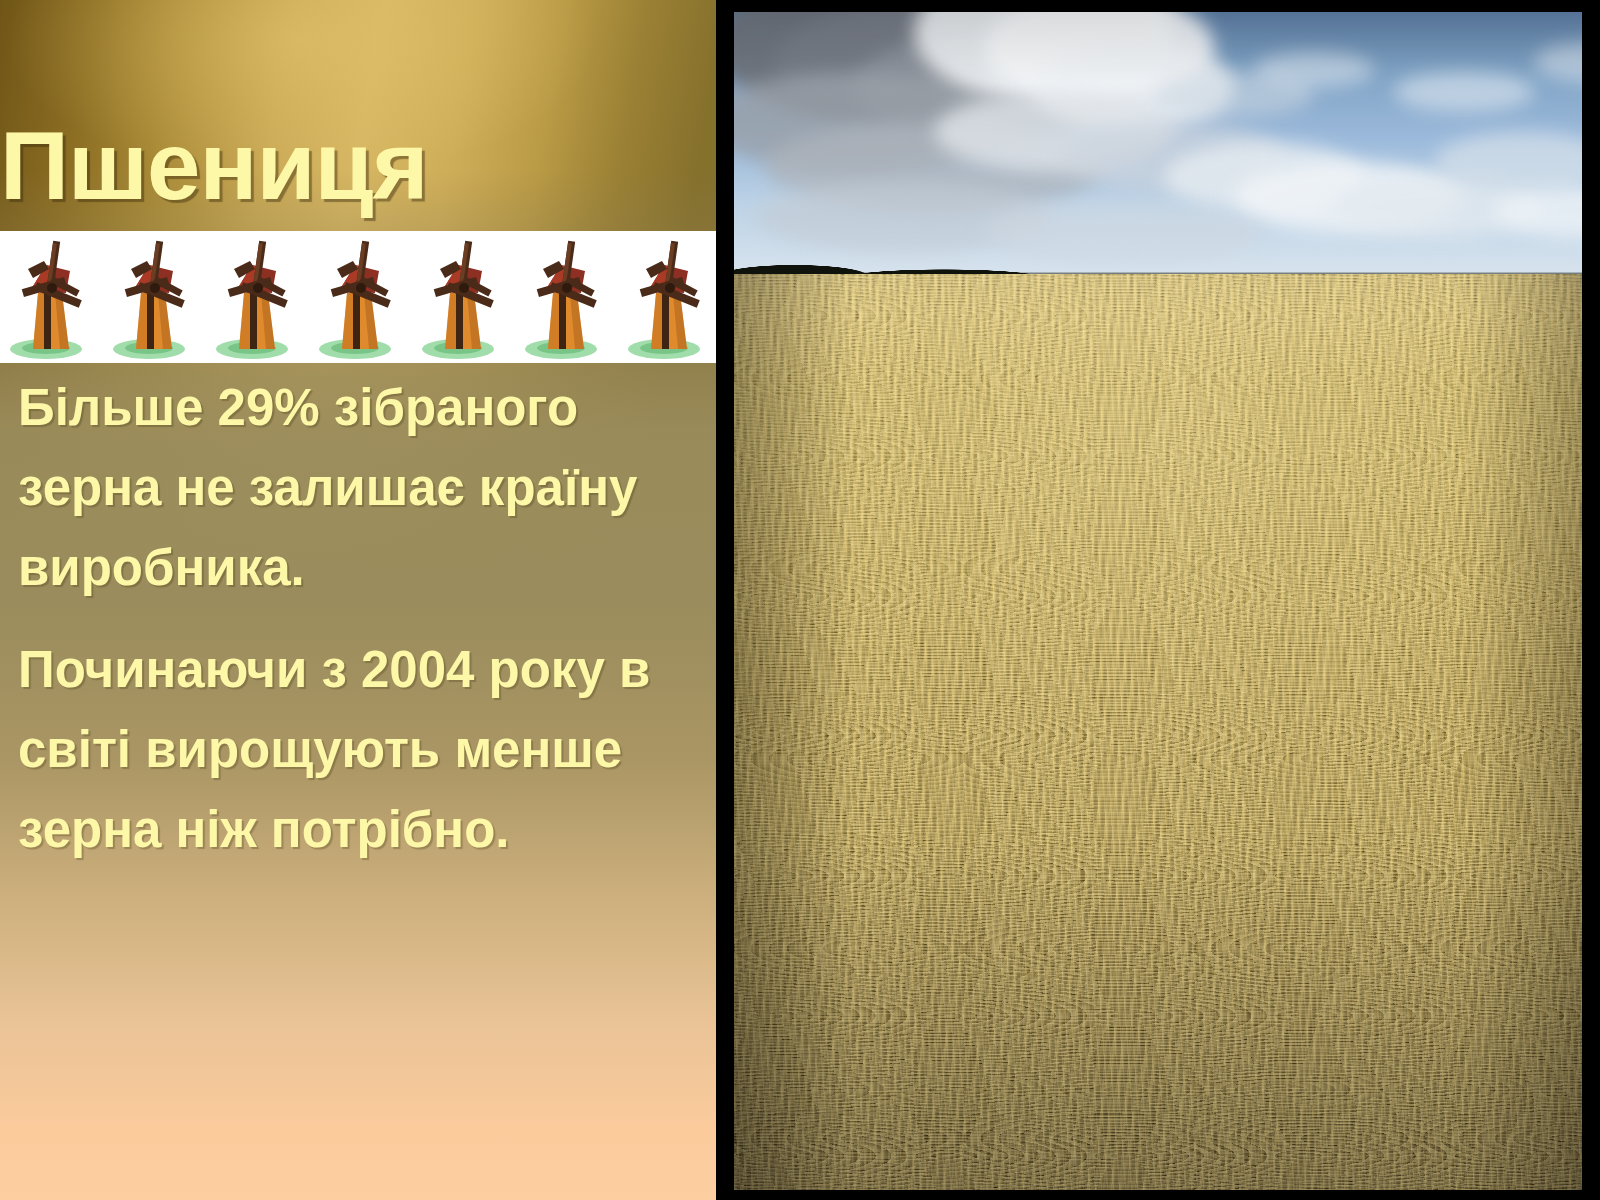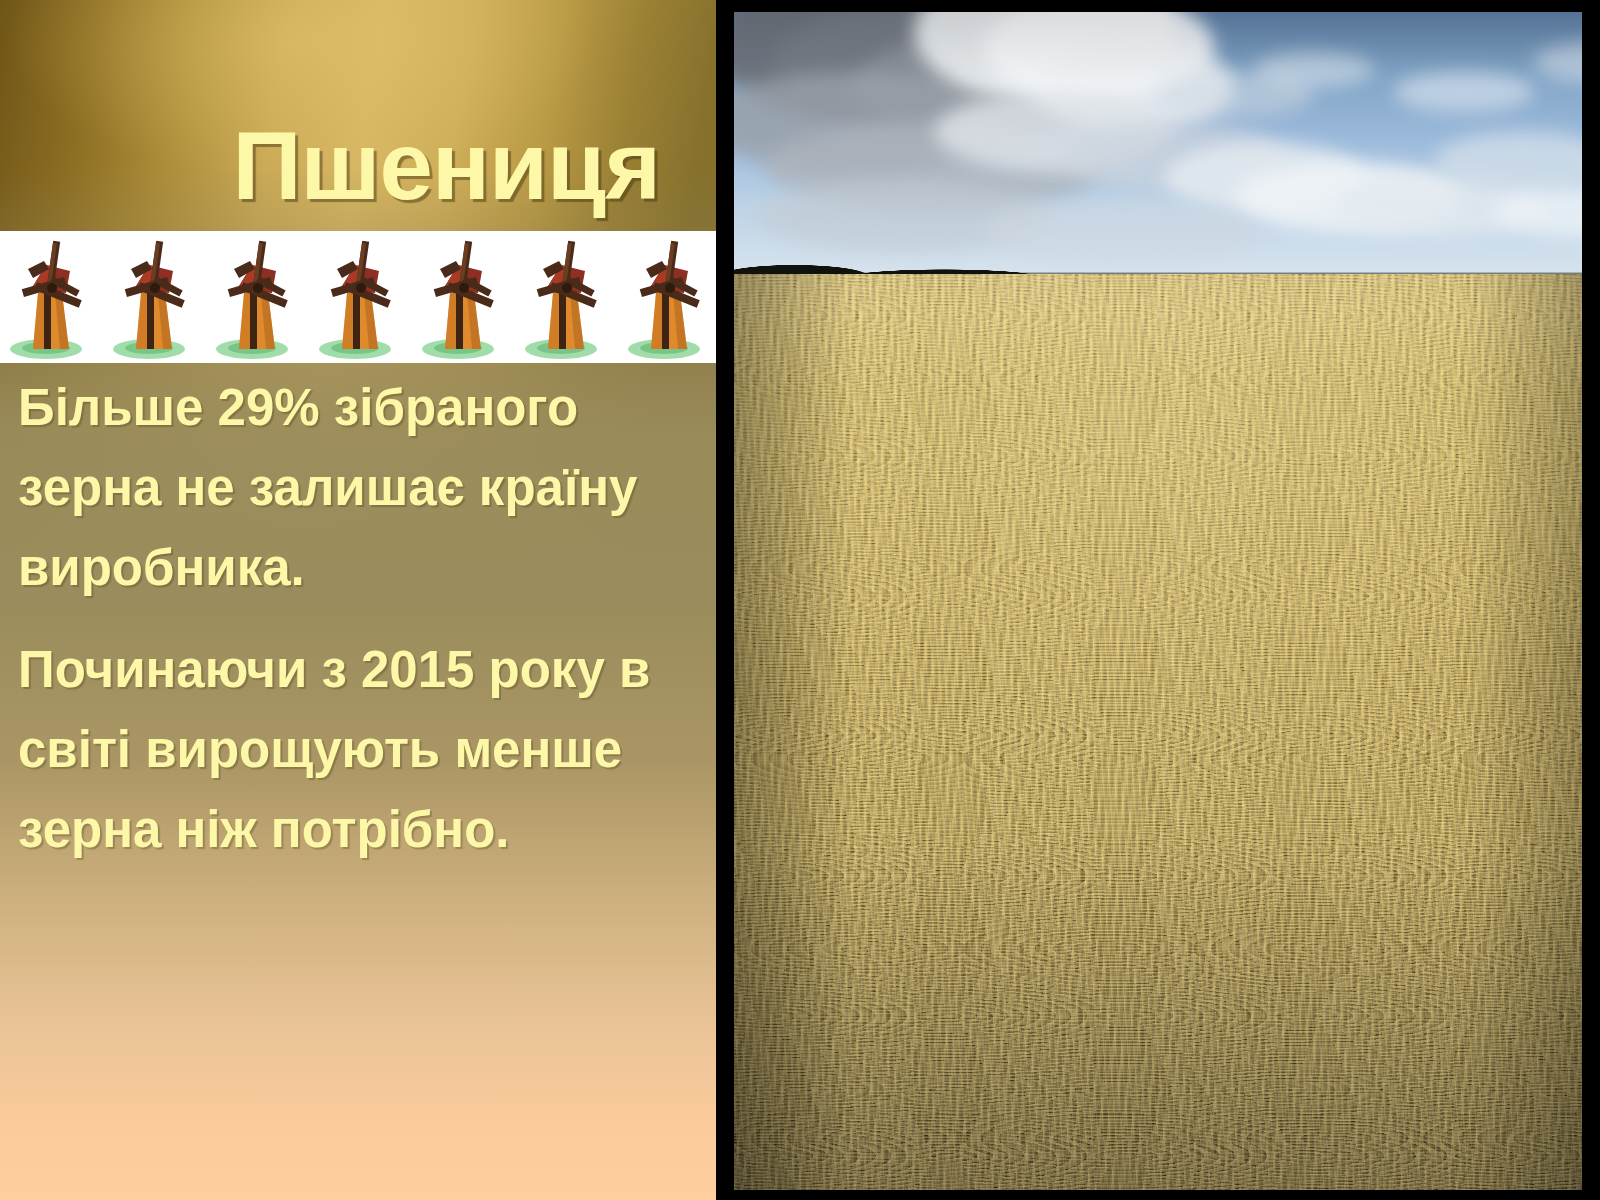--- a/index.html
+++ b/index.html
@@ -54,21 +54,21 @@
                 rgba(228,196,108,0.0) 70%);
     pointer-events: none;
   }
 
   
   .title {
     position: absolute;
     left: 0;
     top: 118px;
     width: 660px;
-    text-align: right;
+    text-align: left;
     font-size: 96px;
     font-weight: bold;
     letter-spacing: -1px;
     color: #fdf7a8;
     text-shadow: 3px 3px 1px rgba(60,45,10,0.45);
     line-height: 1;
     white-space: nowrap;
   }
 
   
@@ -362,21 +362,21 @@
       <rect x="34" y="60" width="48" height="8" fill="#4a2a18" transform="rotate(22 58 64)"></rect>
       <rect x="22" y="52" width="44" height="8" fill="#4a2a18" transform="rotate(-16 44 56)"></rect>
       <rect x="50" y="52" width="30" height="7" fill="#4a2a18" transform="rotate(28 65 55)"></rect>
       <circle cx="52" cy="57" r="5" fill="#2f1a0e"></circle>
     </svg>
       </div>
     </div>
 
   <div class="body-text">
     <p class="para-1">Більше 29% зібраного зерна не залишає країну виробника.</p>
-    <p class="para-2">Починаючи з 2015 року в світі вирощують менше зерна ніж потрібно.</p>
+    <p class="para-2">Починаючи з 2004 року в світі вирощують менше зерна ніж потрібно.</p>
   </div>
 
   <div class="photo-frame">
     <div class="photo">
       <div class="sky" id="sky">
           <div class="cloud" style="left:-20px;top:-40px;width:320px;height:150px;background:#6d737c;opacity:0.95;"></div>
           <div class="cloud" style="left:40px;top:-10px;width:300px;height:120px;background:#767c86;opacity:0.9;"></div>
           <div class="cloud" style="left:120px;top:20px;width:280px;height:110px;background:#8d939c;opacity:0.85;"></div>
           <div class="cloud" style="left:-30px;top:60px;width:300px;height:100px;background:#9aa0a8;opacity:0.8;"></div>
           <div class="cloud" style="left:30px;top:110px;width:340px;height:90px;background:#aeb4bb;opacity:0.75;"></div>

